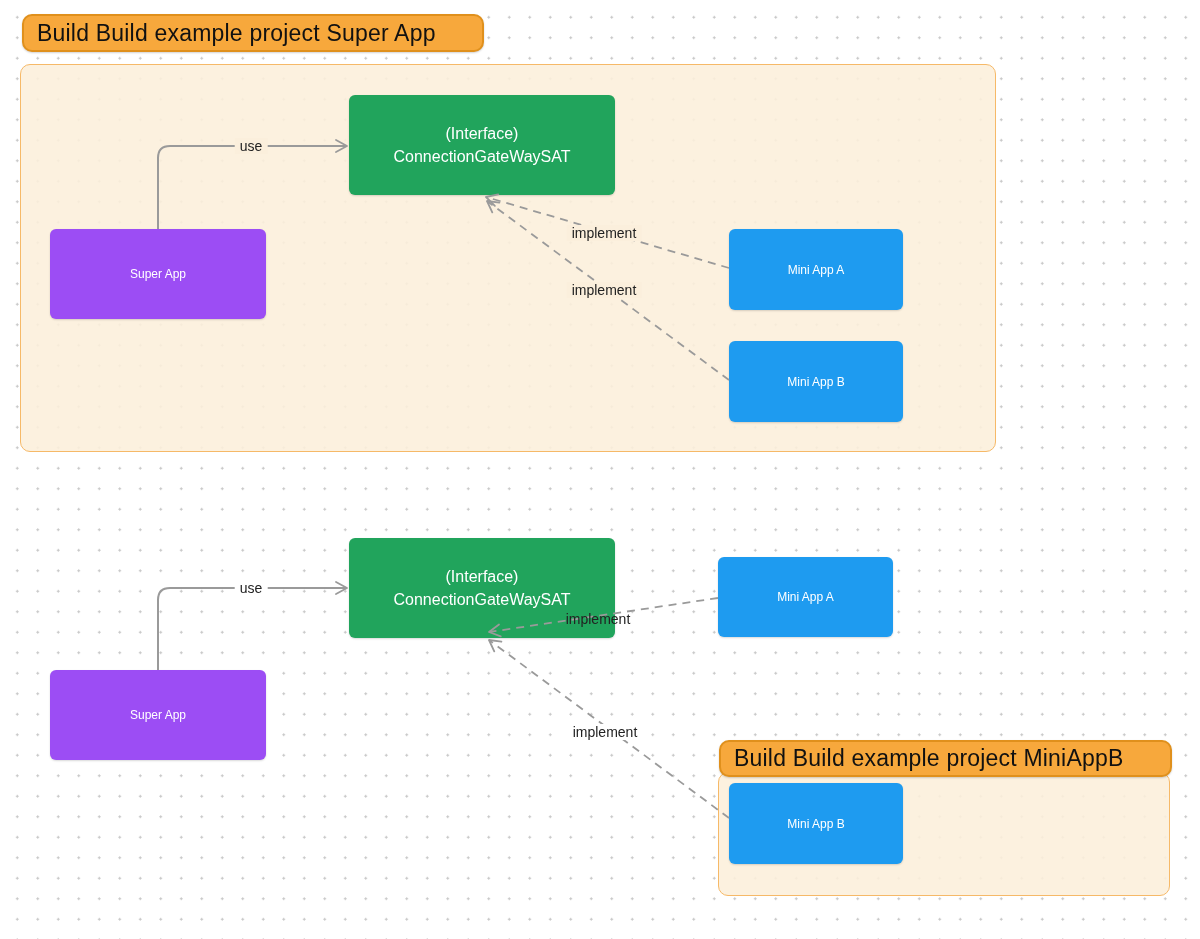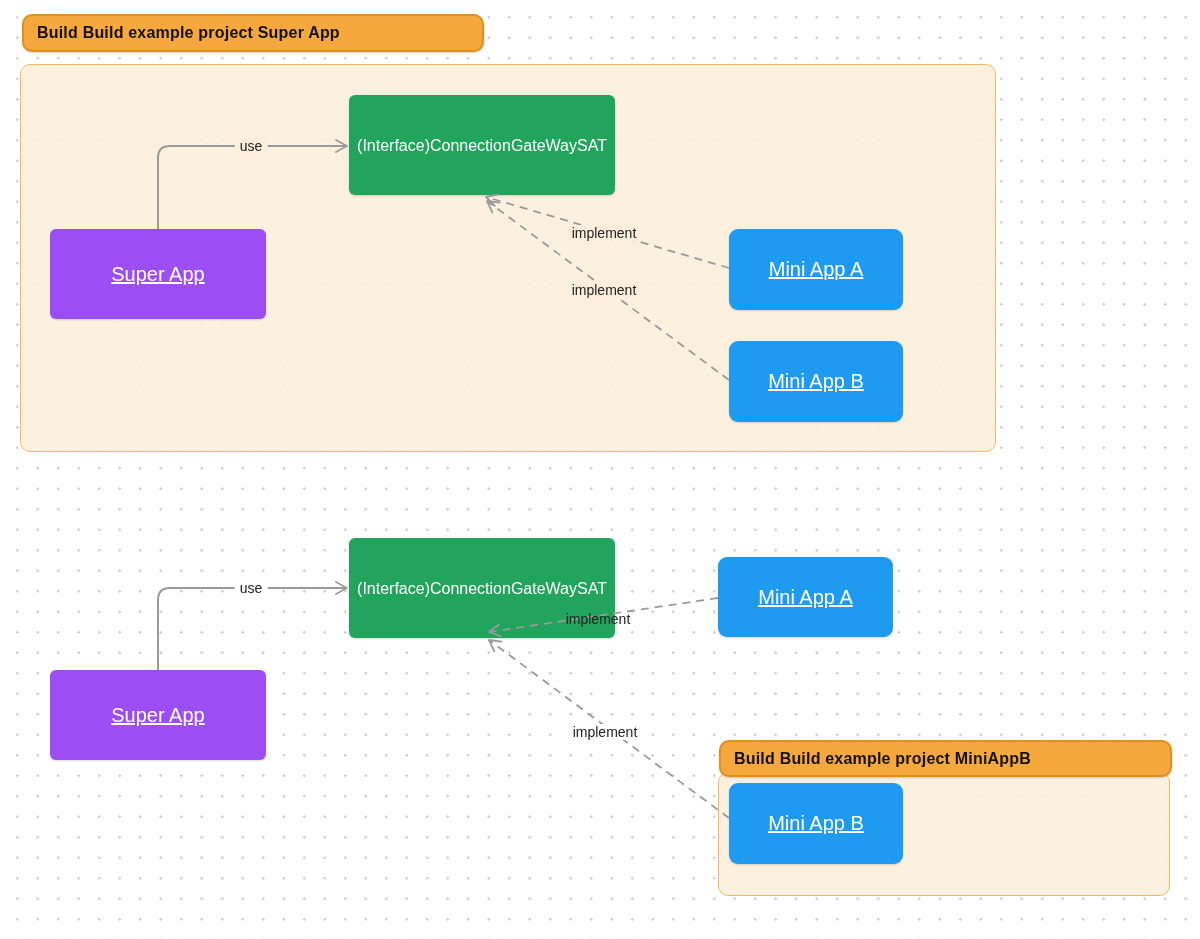--- a/index.html
+++ b/index.html
@@ -23,43 +23,43 @@
     border-radius: 10px;
   }
   .title-pill {
     position: absolute;
     display: flex;
     align-items: center;
     background: #f7a83c;
     border: 2px solid #e0901c;
     border-radius: 10px;
     padding: 0 13px;
-    font-size: 16px;
-    font-weight: bold;
+    font-size: 23px;
+    font-weight: normal;
     color: #111111;
     letter-spacing: 0.2px;
     box-shadow: 0 1px 2px rgba(0,0,0,0.18);
     white-space: nowrap;
   }
   .node {
     position: absolute;
     display: flex;
-    flex-direction: row;
+    flex-direction: column;
     align-items: center;
     justify-content: center;
     border-radius: 6px;
     color: #ffffff;
     text-align: center;
     box-shadow: 0 1px 2px rgba(0,0,0,0.15);
   }
   .node.green  { background: #21a45c; }
   .node.purple { background: #9c4df4; }
-  .node.blue   { background: #1e9bf0; border-radius: 9px; }
+  .node.blue   { background: #1e9bf0; }
   .node .line { font-size: 16px; line-height: 23px; }
-  .node .single { font-size: 20px; text-decoration: underline; }
+  .node .single { font-size: 12px; }
   svg.edges {
     position: absolute;
     left: 0; top: 0;
     width: 1200px; height: 939px;
     pointer-events: none;
   }
   .edge-label {
     position: absolute;
     transform: translate(-50%, -50%);
     font-size: 14px;

